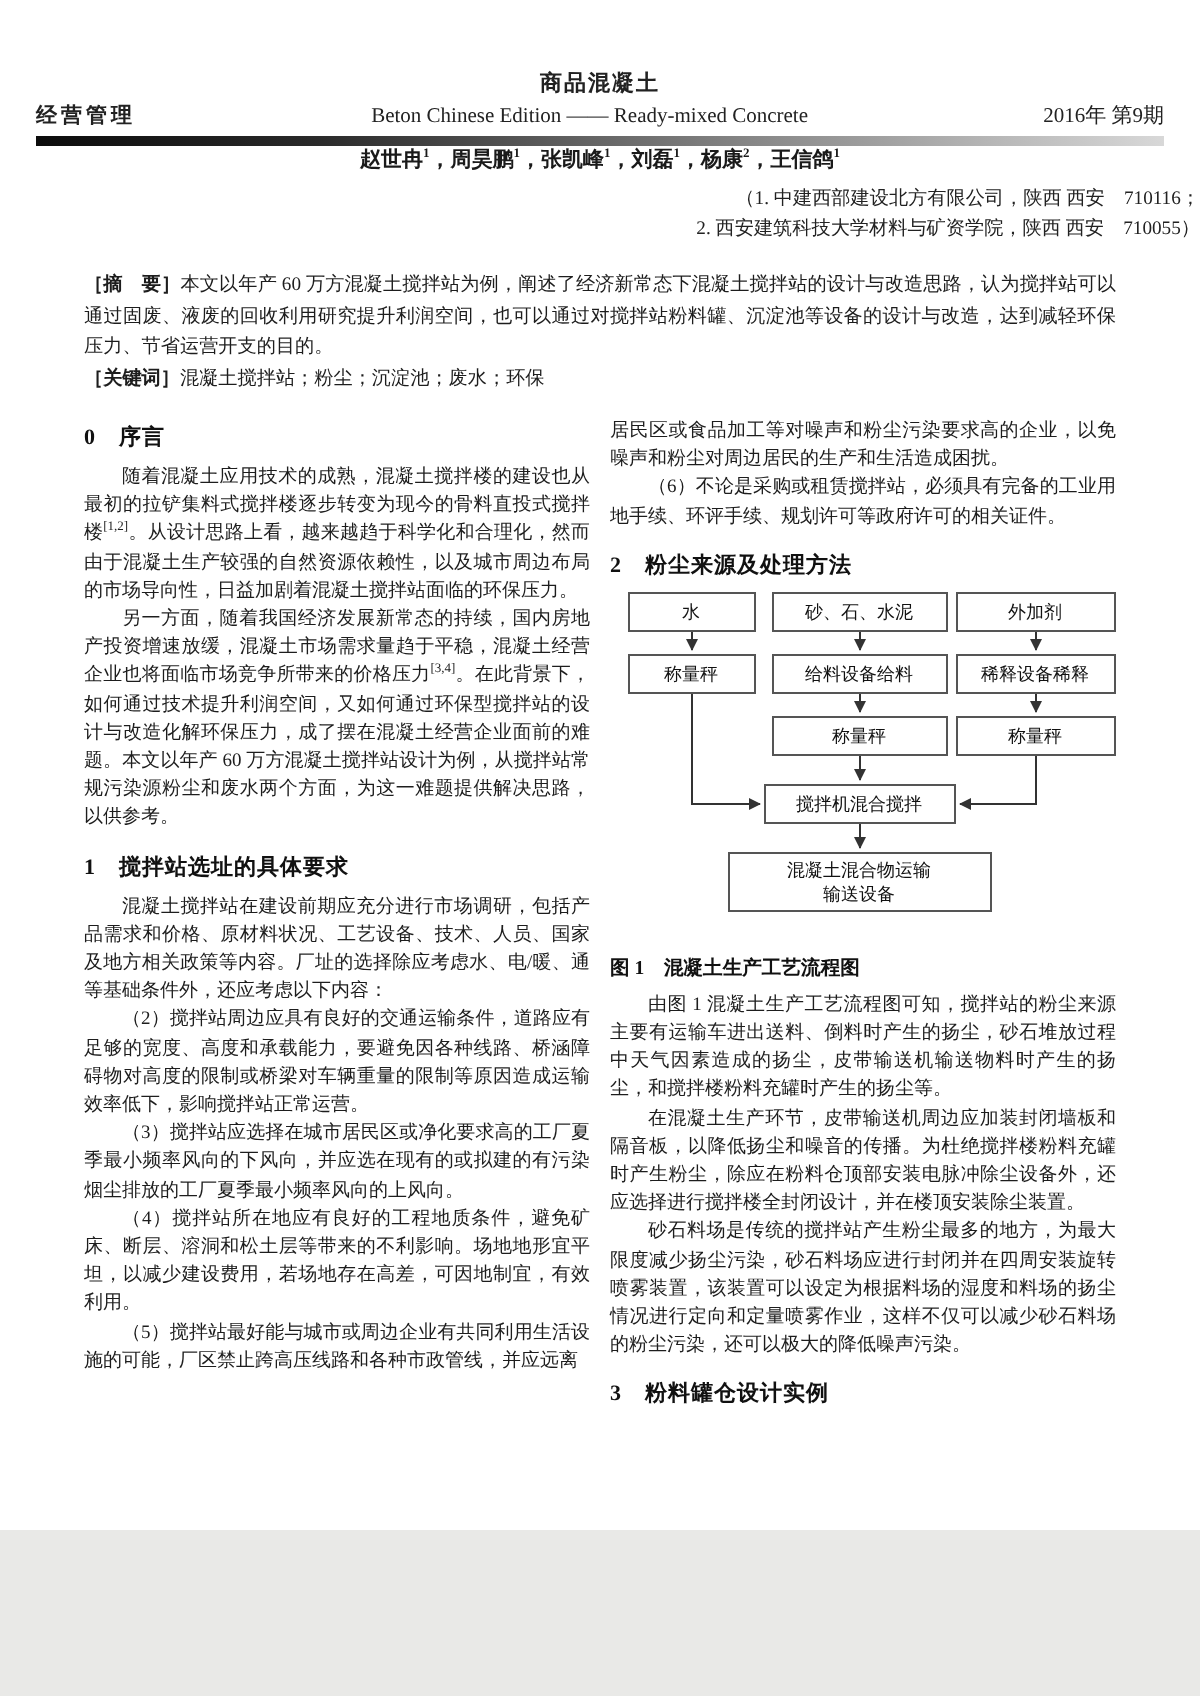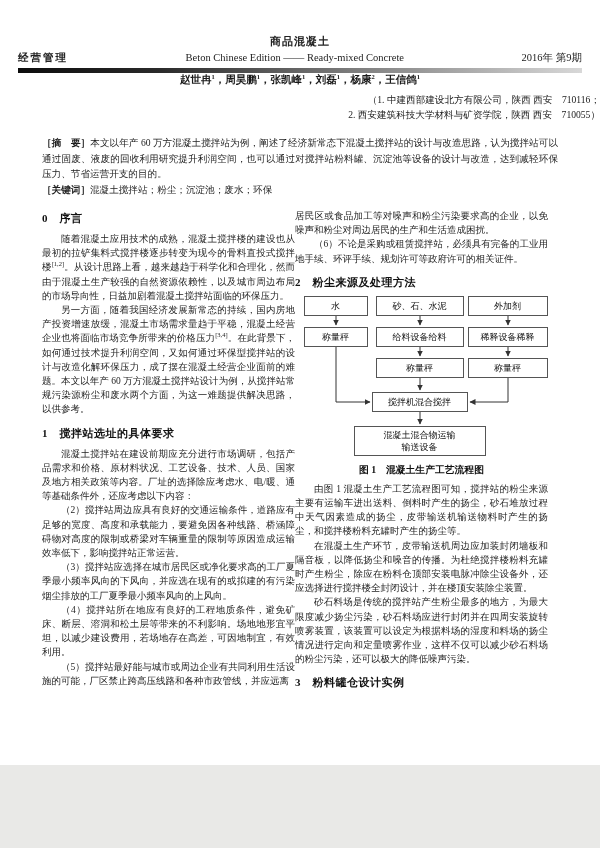--- a/index.html
+++ b/index.html
@@ -14,34 +14,34 @@
   
   h1.title{font-size:21.5px;font-weight:bold;text-align:center;margin:34px 30px 12px;letter-spacing:1px;color:#111;}
   .authors{text-align:center;font-size:10.5px;font-weight:bold;color:#1a1a1a;}
   .authors sup{font-size:6.5px;line-height:0;}
   .affil{text-align:right;font-size:9.6px;line-height:14.5px;margin-top:6px;color:#222;margin-left:12px;}
   
   .abstract,.keywords{margin:0 42px;font-size:9.6px;line-height:15.5px;text-align:justify;color:#1d1d1d;}
   .abstract{margin-top:13px;}
   .lbl{font-weight:bold;}
   
-  .columns{display:flex;gap:0;margin:12px 42px 0;}
+  .columns{display:flex;gap:10px;margin:12px 42px 0;}
   .col{flex:0 0 253px;width:253px;}
   .col h2{font-size:11px;font-weight:bold;color:#111;margin:9px 0 6px;letter-spacing:0.5px;}
   .col h2.first{margin-top:2px;}
   p.para{margin:0;text-indent:2em;font-size:9.5px;line-height:14.2px;text-align:justify;color:#1d1d1d;}
   p.para.no-indent{text-indent:0;}
   p.para sup{font-size:6.5px;line-height:0;}
   
   .figure{margin-top:4px;}
   .flowchart{position:relative;width:252px;height:162px;margin:2px auto 0;}
   .flowchart svg{position:absolute;left:0;top:0;pointer-events:none;}
   .fb{position:absolute;border:1px solid #555;background:#fff;display:flex;flex-direction:column;
       align-items:center;justify-content:center;font-size:9px;line-height:12px;color:#111;box-sizing:border-box;}
-  .fig-caption{text-align:center;font-size:9.8px;font-weight:bold;margin:6px 0 5px;color:#111;}
+  .fig-caption{font-size:9.8px;font-weight:bold;margin:20px 0 5px;color:#111;}
   
   .watermark{position:absolute;left:200px;top:784px;font-family:"Liberation Sans","DejaVu Sans",sans-serif;
              font-weight:bold;font-size:34px;letter-spacing:1px;color:#e4893a;opacity:0.78;z-index:5;white-space:nowrap;}
   .pagenum{position:absolute;left:44px;top:799px;font-size:10.5px;color:#333;background:#fff;padding:0 2px;z-index:4;}
   .copyright{position:absolute;left:2px;top:820px;width:596px;font-size:9.8px;color:#8a8a8a;white-space:nowrap;}
   .copyright .url{margin-left:14px;color:#8a96a0;}
 </style>
 </head>
 <body>
 

